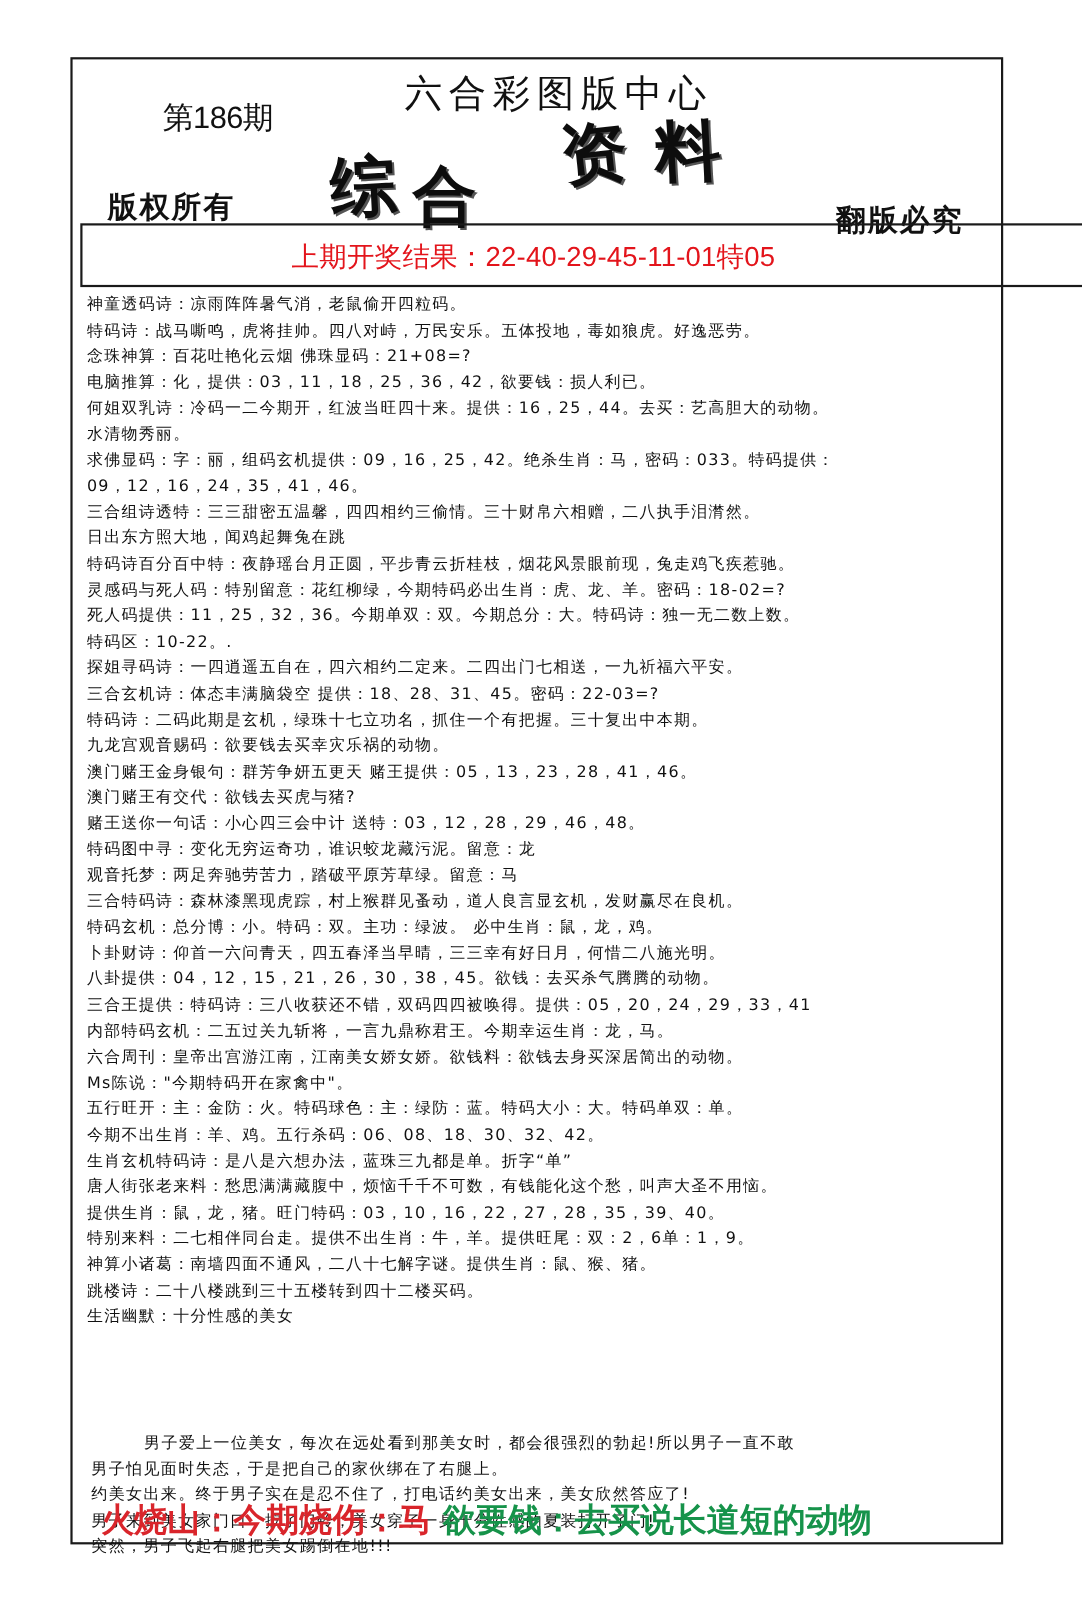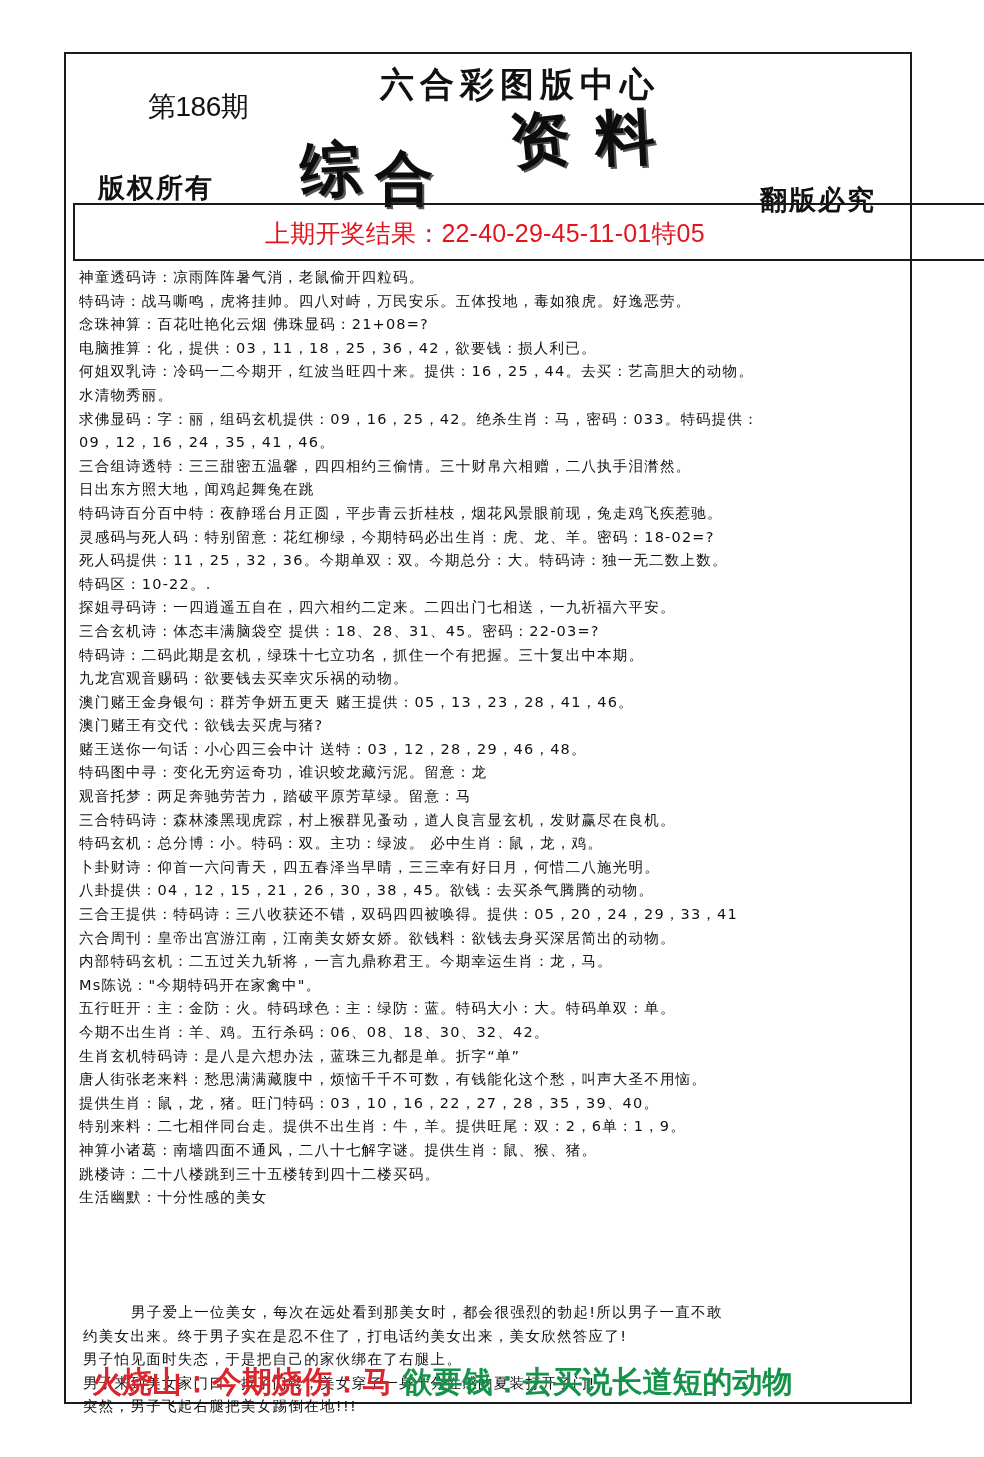--- a/index.html
+++ b/index.html
@@ -2,22 +2,22 @@
 <html><head>
 <meta charset="utf-8">
 <style>
   html, body { margin:0; padding:0; background:#ffffff; }
   body { width:984px; height:1457px; position:relative; overflow:hidden;
          font-family:"DejaVu Sans", sans-serif; color:#111; }
   .page-frame { position:absolute; left:64px; top:52px; width:848px; height:1352px;
                 border:2px solid #1a1a1a; box-sizing:border-box; }
   .issue { position:absolute; left:148px; top:88px; font-family:"Liberation Sans", sans-serif;
            font-size:28px; color:#111; letter-spacing:-0.5px; }
-  .center-title { position:absolute; left:240px; top:62px; width:560px; text-align:center;
-                  font-family:"DejaVu Serif", serif; font-weight:bold; font-size:34px;
+  .center-title { position:absolute; left:228px; top:62px; width:560px; text-align:center;
+                  font-family:"DejaVu Serif", serif; font-weight:normal; font-size:34px;
                   letter-spacing:6px; color:#111; }
   .big-title { position:absolute; font-family:"DejaVu Serif", serif; font-weight:900;
                color:#0d0d0d; text-shadow:2px 2px 0 #555; }
   .bt1 { left:300px; top:130px; font-size:60px; transform:rotate(-3deg); }
   .bt2 { left:375px; top:140px; font-size:58px; }
   .bt3 { left:510px; top:100px; font-size:60px; transform:rotate(-6deg); }
   .bt4 { left:595px; top:98px; font-size:60px; transform:rotate(-3deg); }
   .copyright-left { position:absolute; left:98px; top:170px; font-family:"DejaVu Serif", serif;
                     font-weight:bold; font-size:27px; letter-spacing:2px; }
   .copyright-right { position:absolute; left:760px; top:182px; font-family:Liberation Sans, sans-serif;
@@ -79,37 +79,37 @@
     <div class="line">澳门赌王金身银句：群芳争妍五更天 赌王提供：05，13，23，28，41，46。</div>
     <div class="line">澳门赌王有交代：欲钱去买虎与猪?</div>
     <div class="line">赌王送你一句话：小心四三会中计  送特：03，12，28，29，46，48。</div>
     <div class="line">特码图中寻：变化无穷运奇功，谁识蛟龙藏污泥。留意：龙</div>
     <div class="line">观音托梦：两足奔驰劳苦力，踏破平原芳草绿。留意：马</div>
     <div class="line">三合特码诗：森林漆黑现虎踪，村上猴群见蚤动，道人良言显玄机，发财赢尽在良机。</div>
     <div class="line">特码玄机：总分博：小。特码：双。主功：绿波。  必中生肖：鼠，龙，鸡。</div>
     <div class="line">卜卦财诗：仰首一六问青天，四五春泽当早晴，三三幸有好日月，何惜二八施光明。</div>
     <div class="line">八卦提供：04，12，15，21，26，30，38，45。欲钱：去买杀气腾腾的动物。</div>
     <div class="line">三合王提供：特码诗：三八收获还不错，双码四四被唤得。提供：05，20，24，29，33，41</div>
+    <div class="line">内部特码玄机：二五过关九斩将，一言九鼎称君王。今期幸运生肖：龙，马。</div>
     <div class="line">六合周刊：皇帝出宫游江南，江南美女娇女娇。欲钱料：欲钱去身买深居简出的动物。</div>
-    <div class="line">内部特码玄机：二五过关九斩将，一言九鼎称君王。今期幸运生肖：龙，马。</div>
     <div class="line">Ms陈说："今期特码开在家禽中"。</div>
     <div class="line">五行旺开：主：金防：火。特码球色：主：绿防：蓝。特码大小：大。特码单双：单。</div>
     <div class="line">今期不出生肖：羊、鸡。五行杀码：06、08、18、30、32、42。</div>
     <div class="line">生肖玄机特码诗：是八是六想办法，蓝珠三九都是单。折字“单”</div>
     <div class="line">唐人街张老来料：愁思满满藏腹中，烦恼千千不可数，有钱能化这个愁，叫声大圣不用恼。</div>
     <div class="line">提供生肖：鼠，龙，猪。旺门特码：03，10，16，22，27，28，35，39、40。</div>
     <div class="line">特别来料：二七相伴同台走。提供不出生肖：牛，羊。提供旺尾：双：2，6单：1，9。</div>
     <div class="line">神算小诸葛：南墙四面不通风，二八十七解字谜。提供生肖：鼠、猴、猪。</div>
     <div class="line">跳楼诗：二十八楼跳到三十五楼转到四十二楼买码。</div>
     <div class="line"> 生活幽默：十分性感的美女</div>
   </div>
 
 <div class="story" id="story">
     <div class="line indent">男子爱上一位美女，每次在远处看到那美女时，都会很强烈的勃起!所以男子一直不敢</div>
+    <div class="line">男子怕见面时失态，于是把自己的家伙绑在了右腿上。</div>
     <div class="line">约美女出来。终于男子实在是忍不住了，打电话约美女出来，美女欣然答应了!</div>
-    <div class="line">男子怕见面时失态，于是把自己的家伙绑在了右腿上。</div>
     <div class="line">男子来到美女家门口，按了门铃，美女穿了一身十分性感的夏装打开了门!</div>
     <div class="line">突然，男子飞起右腿把美女踢倒在地!!!</div>
   </div>
 
 <div class="footer-line">
   <span class="footer-red">火烧山：今期烧伤：马</span><span class="footer-green"> 欲要钱：去买说长道短的动物</span>
 </div>
 
 </body></html>

